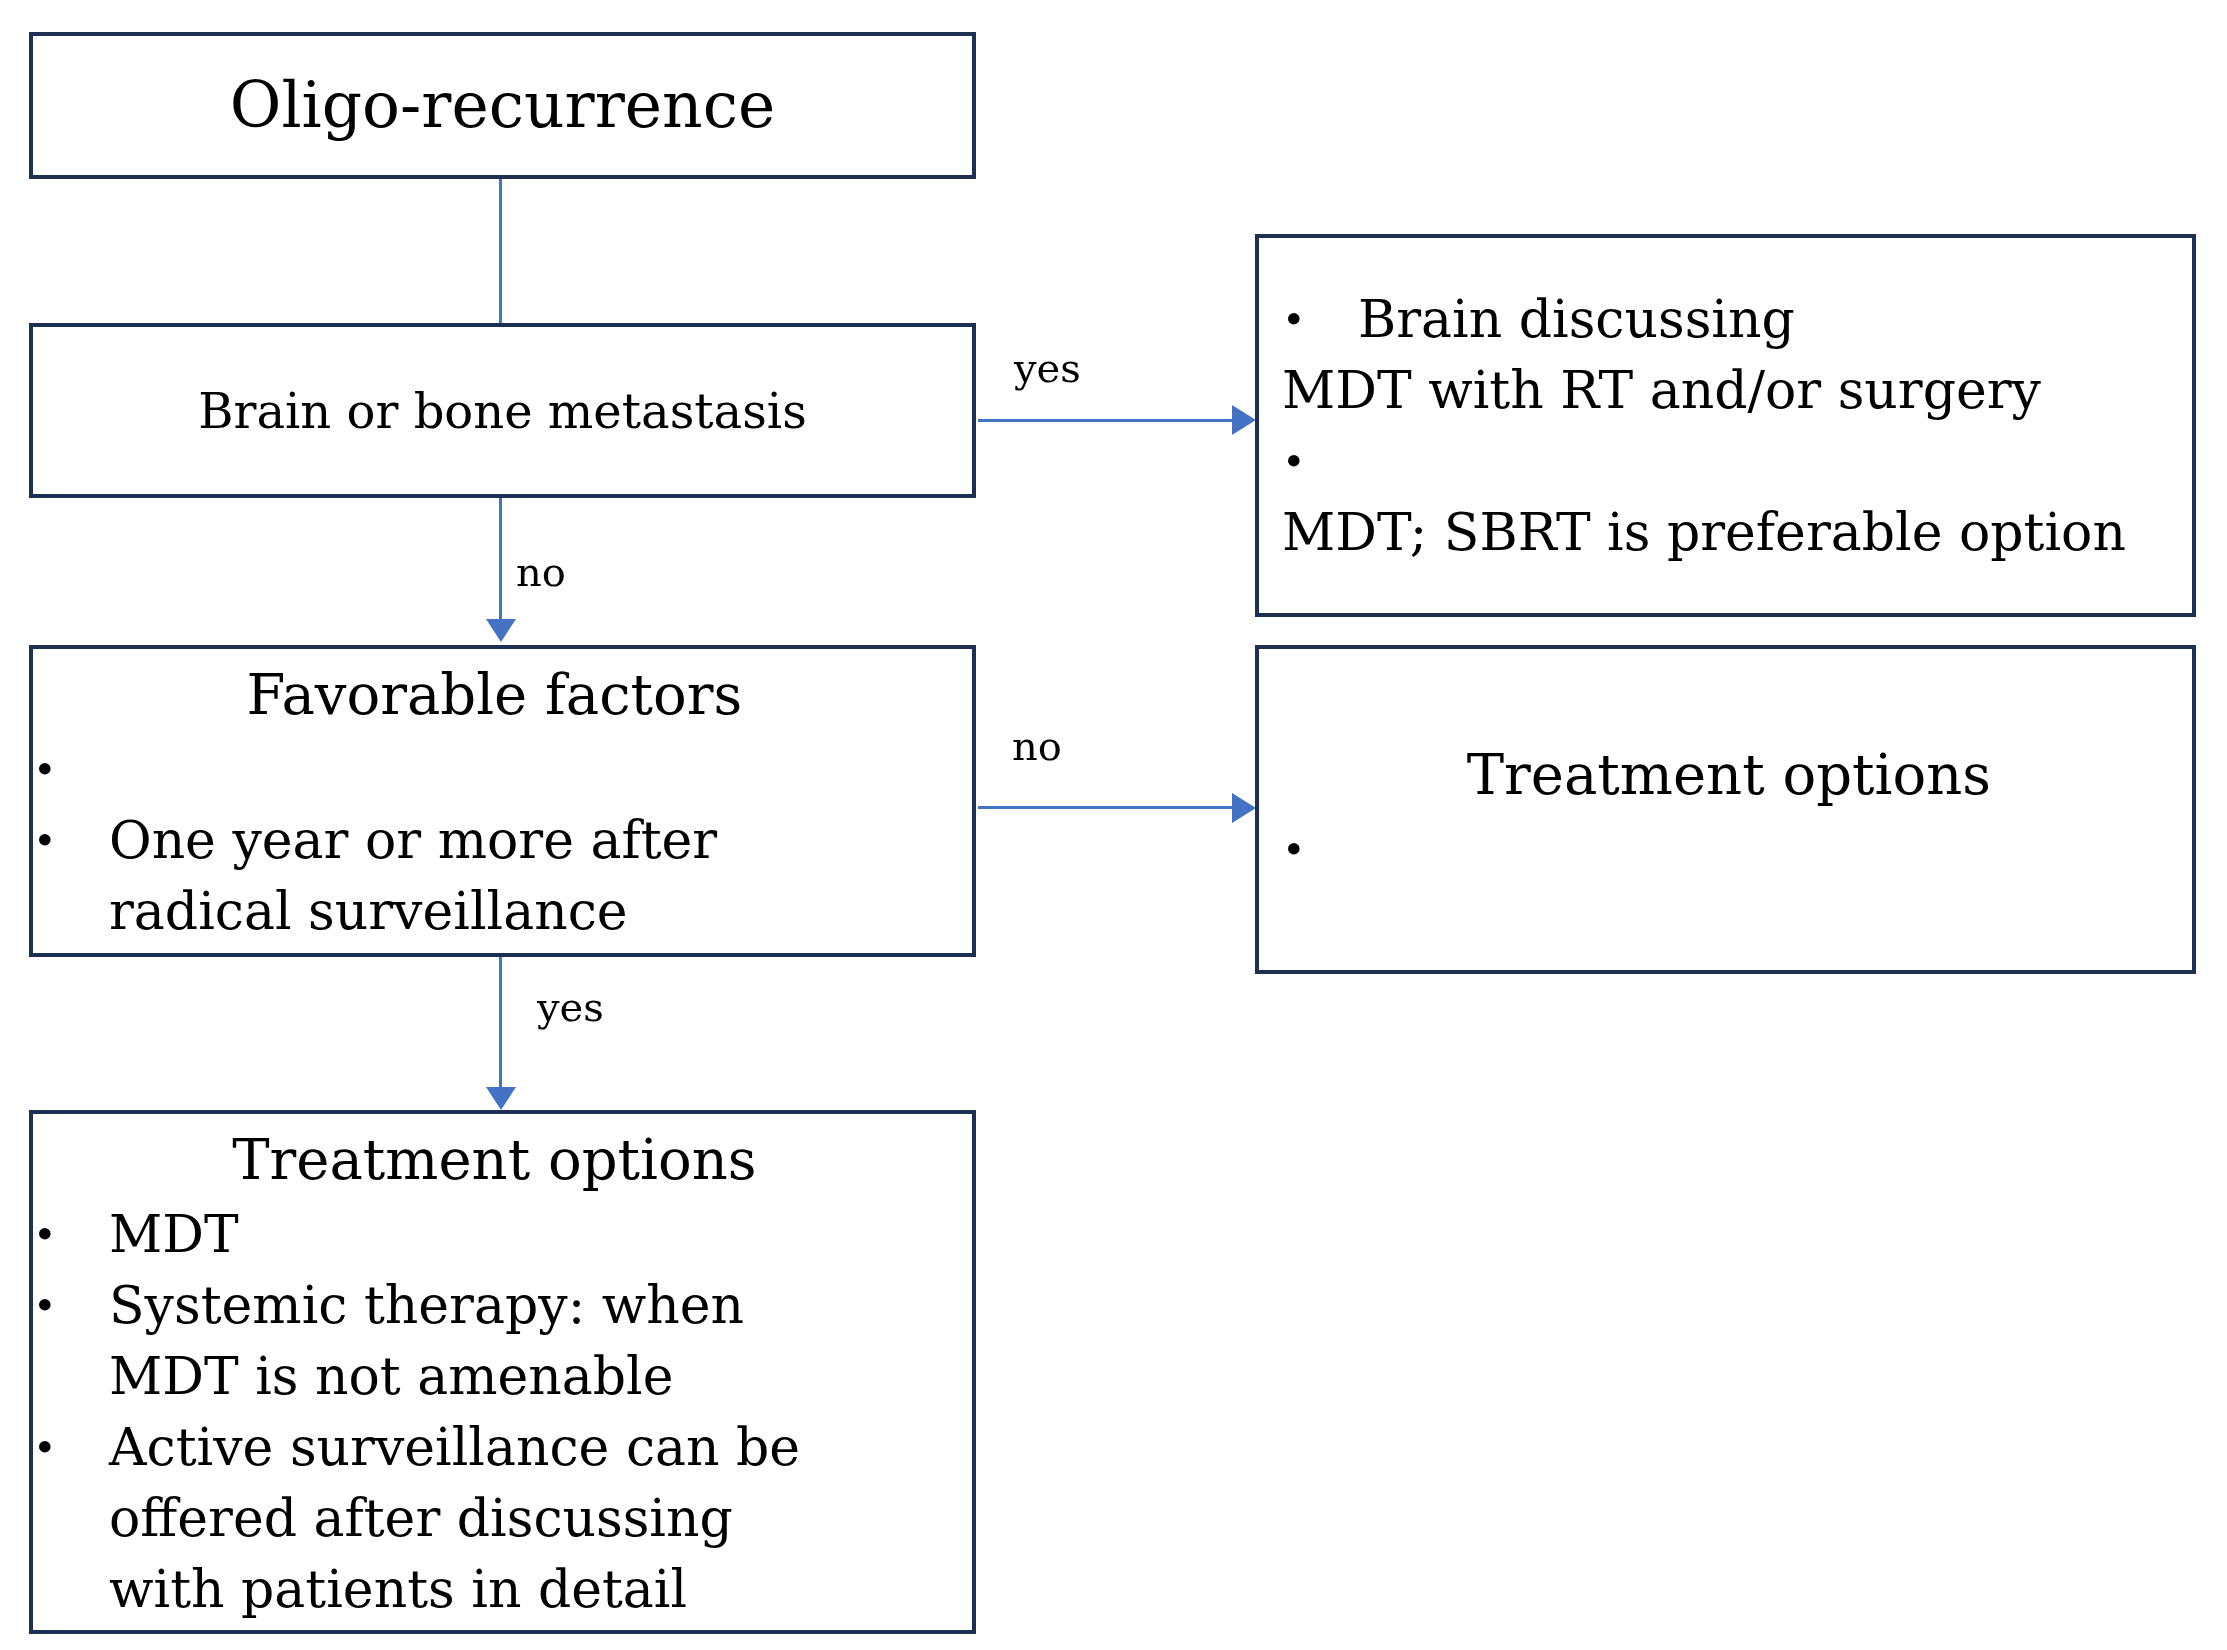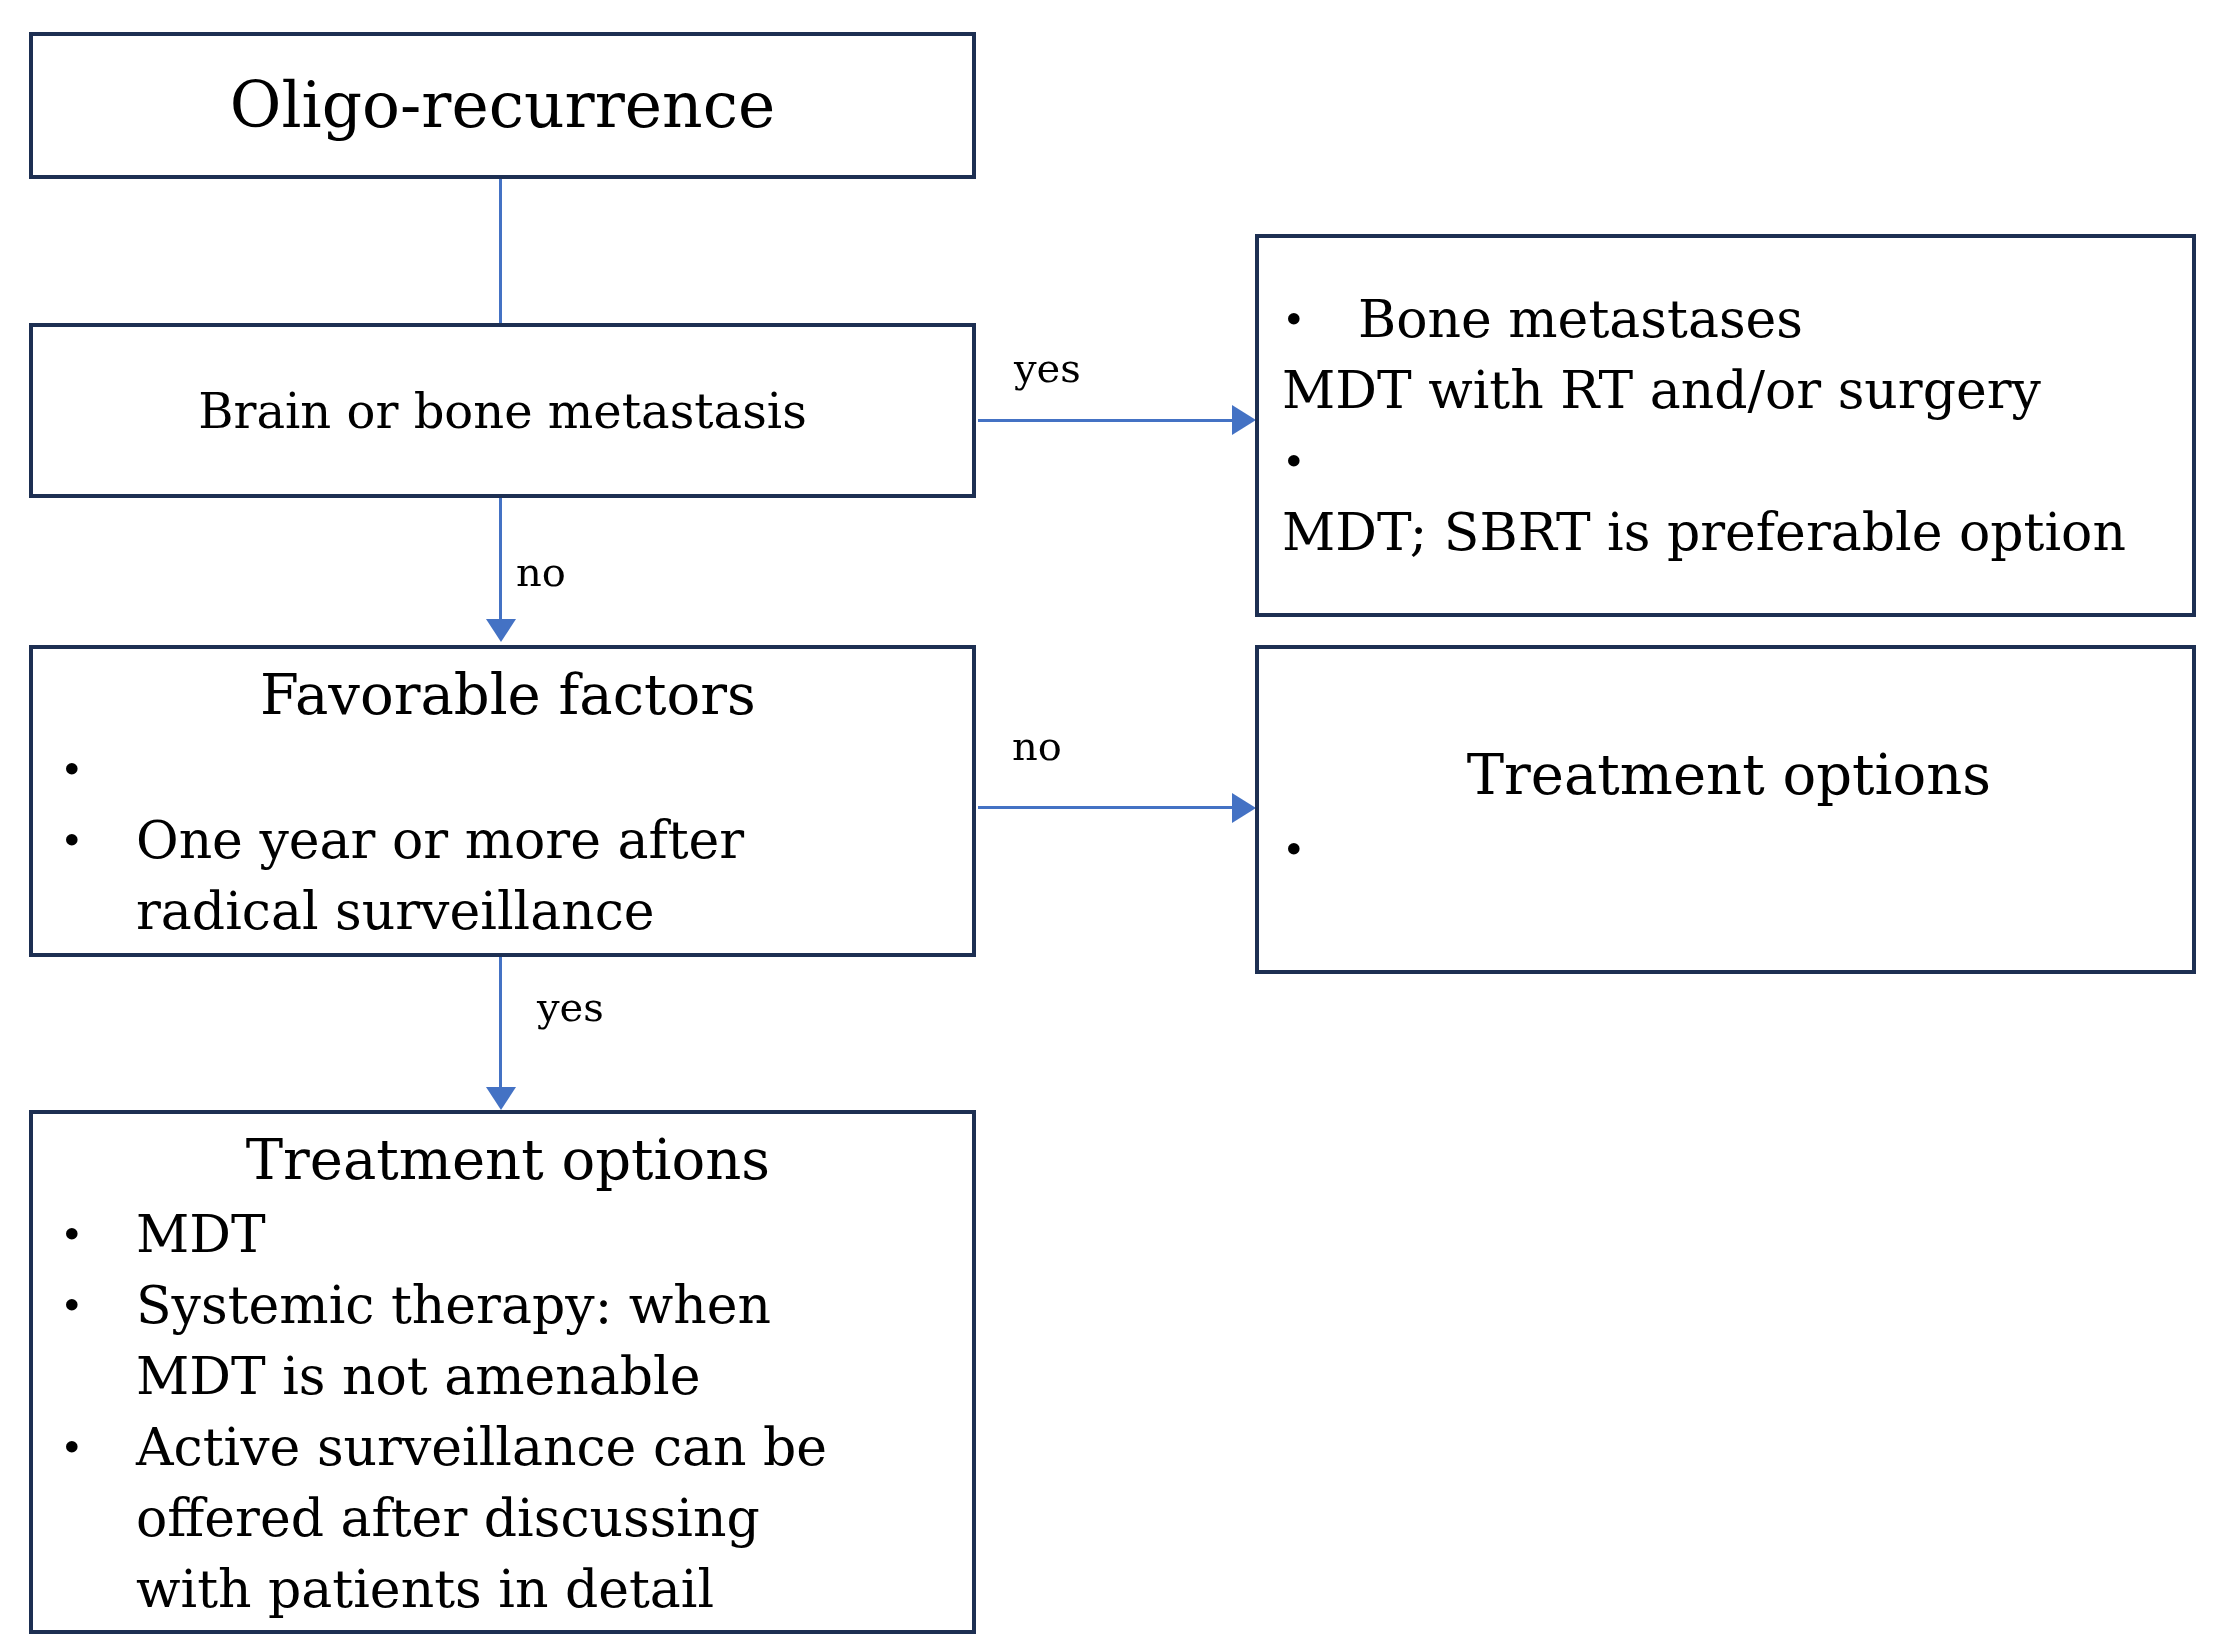--- a/index.html
+++ b/index.html
@@ -39,21 +39,21 @@
   .line{font-size:52px;line-height:71px;}
   .bullet-row{display:flex;align-items:flex-start;}
   .bullet{
     flex:0 0 auto;
     width:76px;
     font-size:40px;
     line-height:71px;
     text-align:left;
   }
   .bullet-text{display:block;}
-  .pad-left{padding-left:27px;padding-right:16.4px;}
+  .pad-left{padding-right:16.4px;}
   .pad-left-r{padding-left:23px;padding-right:16.4px;}
   .connector{position:absolute;background:var(--connector-blue);}
   .arrowhead-down{
     position:absolute;width:0;height:0;
     border-left:15px solid transparent;
     border-right:15px solid transparent;
     border-top:23px solid var(--connector-blue);
   }
   .arrowhead-right{
     position:absolute;width:0;height:0;
@@ -107,21 +107,21 @@
     <div class="single-line">Brain or bone metastasis</div>
   </div>
 
   <div class="edge-label" id="label-yes-1">yes</div>
   <div class="connector" id="arrow1-line"></div>
   <div class="arrowhead-right" id="arrow1-head"></div>
 
   <div class="fc-box pad-left-r" id="box-metastases">
     <div class="line bullet-row">
       <span class="bullet">•</span>
-      <span class="bullet-text">Bone metastases</span>
+      <span class="bullet-text">Brain discussing</span>
     </div>
     <div class="line">MDT with RT and/or surgery</div>
     <div class="line bullet-row">
       <span class="bullet">•</span>
     </div>
     <div class="line">MDT; SBRT is preferable option</div>
   </div>
 
   <div class="connector" id="conn-brainbone"></div>
   <div class="arrowhead-down" id="head-down-1"></div>

